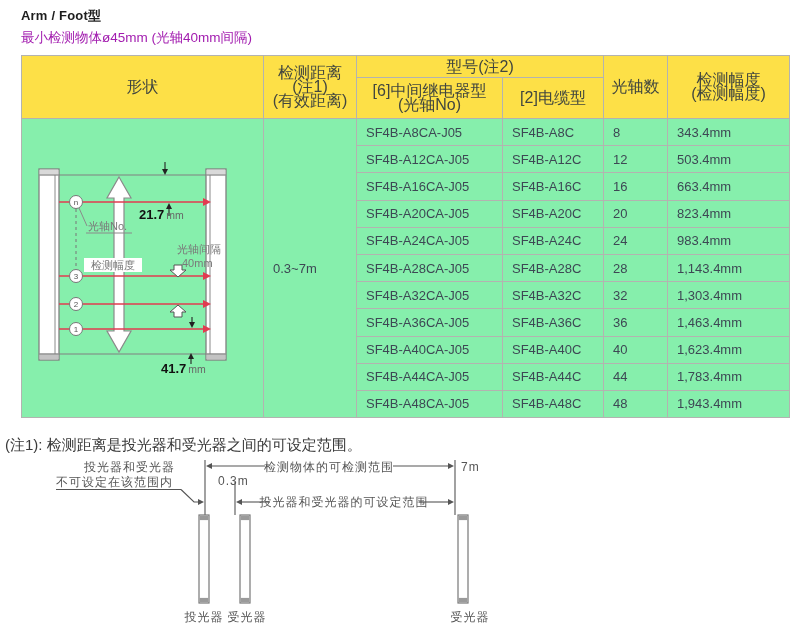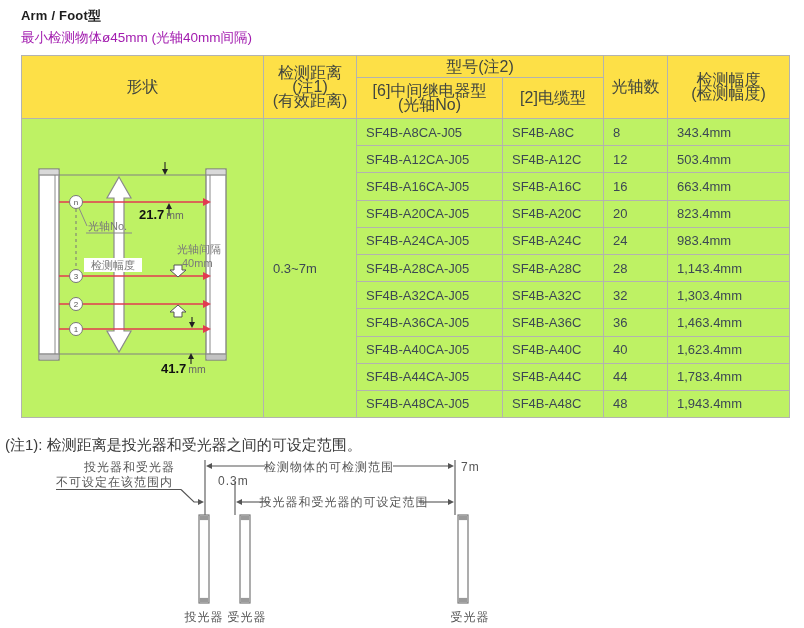--- a/index.html
+++ b/index.html
@@ -24,21 +24,21 @@
   .spec th, .spec td { border:1px solid #b3b3b0; }
   .spec thead th {
     background:#fde047; font-weight:normal; text-align:center;
     font-size:16px; color:#41463f; line-height:14px; padding:1px 0;
   }
   .spec thead tr.h1 { height:22px; }
   .spec thead tr.h2 { height:41px; }
   .spec tbody tr { height:27.2px; }
   .spec tbody td {
     font-size:13px; color:#3d4854; text-align:left;
-    padding:0 0 0 9px; background:#bef264; white-space:nowrap;
+    padding:0 0 0 9px; background:#86efac; white-space:nowrap;
   }
   td.shape-cell { padding:0; vertical-align:middle; }
   td.dist-cell  { padding:0; text-align:center; vertical-align:middle; }
   .note-line {
     position:absolute; left:5px; top:436px;
     font-size:15px; color:#3a3a3a;
   }
   .note-diagram-wrap { position:absolute; left:0; top:455px;padding-left:22px; }
   svg { display:block; }
   svg text { font-family:"Liberation Sans","DejaVu Sans",sans-serif; }

